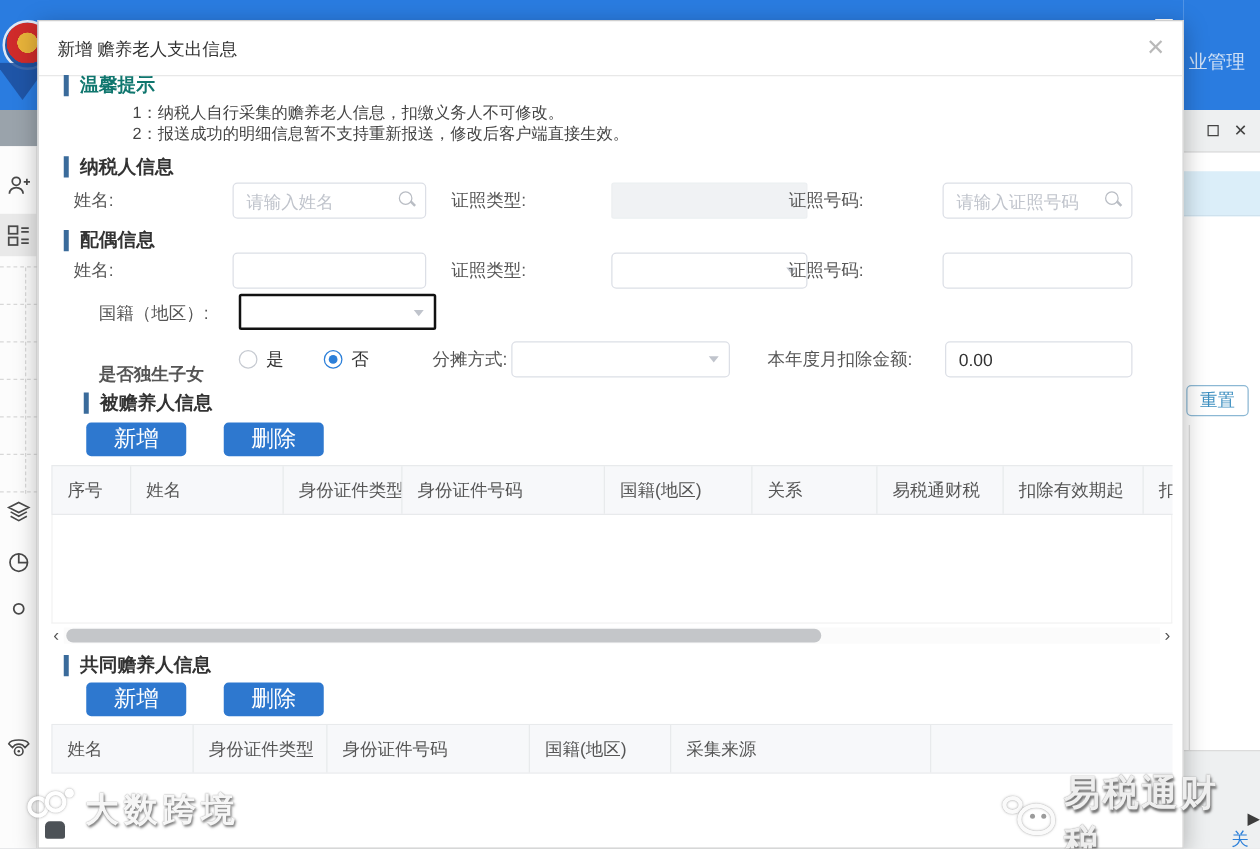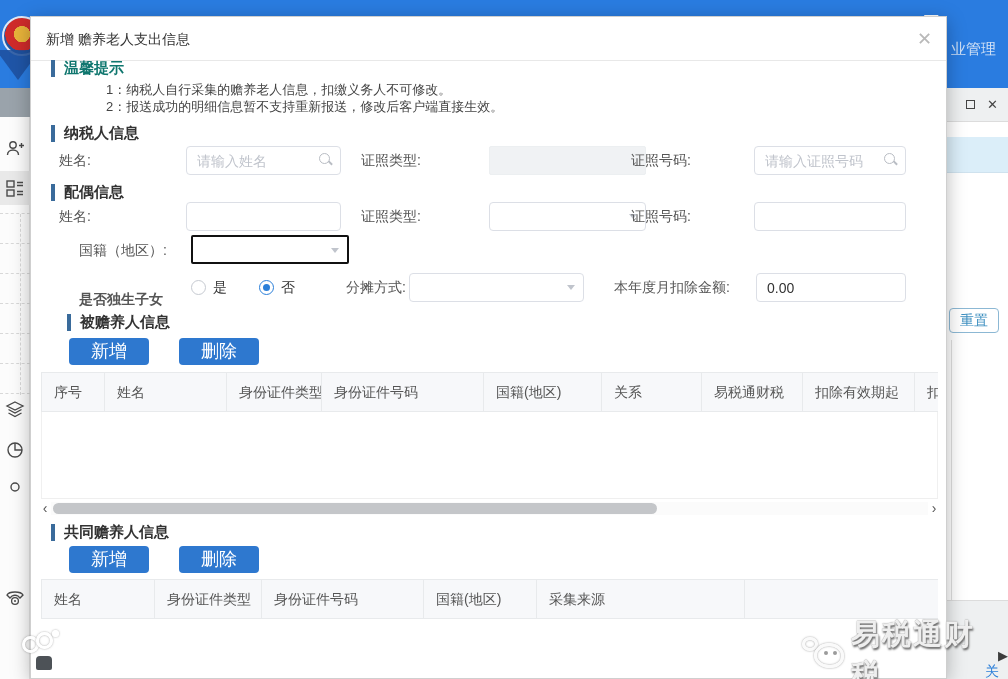--- a/index.html
+++ b/index.html
@@ -310,20 +310,21 @@
 
   </div>
 
   <div class="wm wm-left">
     <span class="wm-logo">
       <span class="wm-c1"></span>
         <span class="wm-c2"></span>
         <span class="wm-dot"></span>
         <span class="wm-blob"></span>
     </span>
+    <span class="wm-text">大数跨境</span>
   </div>
   <div class="wm wm-right">
     <span class="wm-wechat">
       <span class="wm-b2"></span>
         <span class="wm-b1"></span>
         <span class="wm-e1"></span>
         <span class="wm-e2"></span>
     </span>
     <span class="wm-text">易税通财税</span>
     <span class="wm-play">▶</span>

